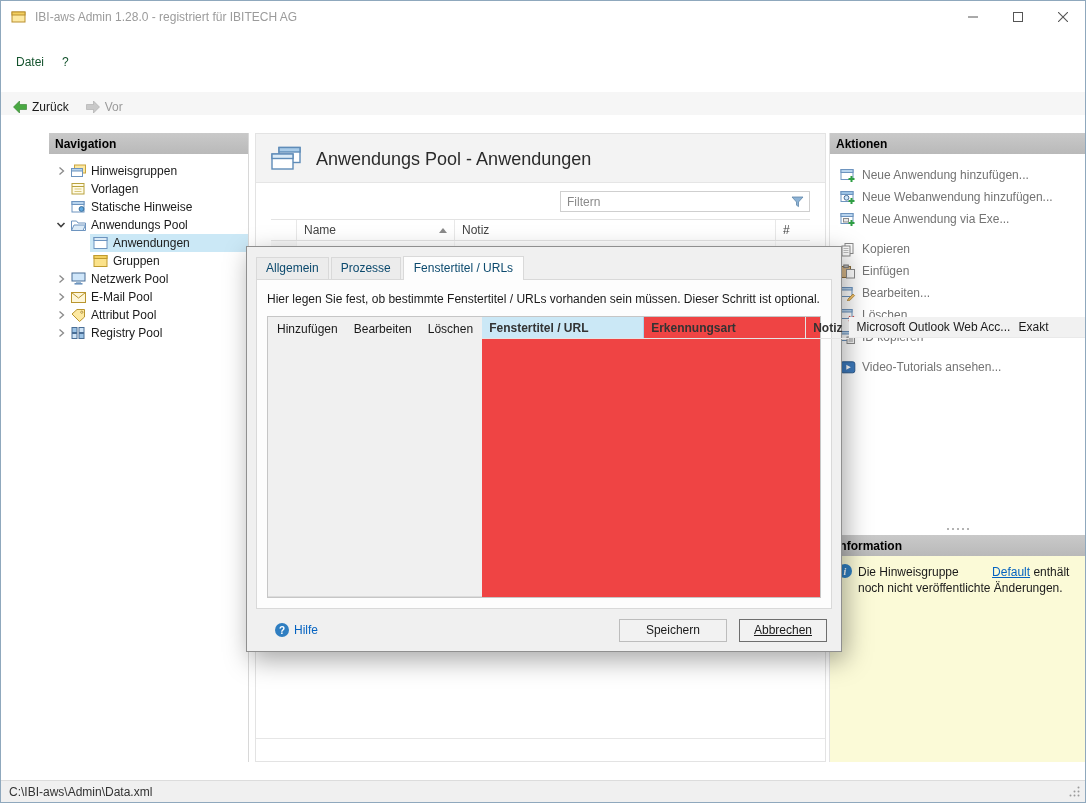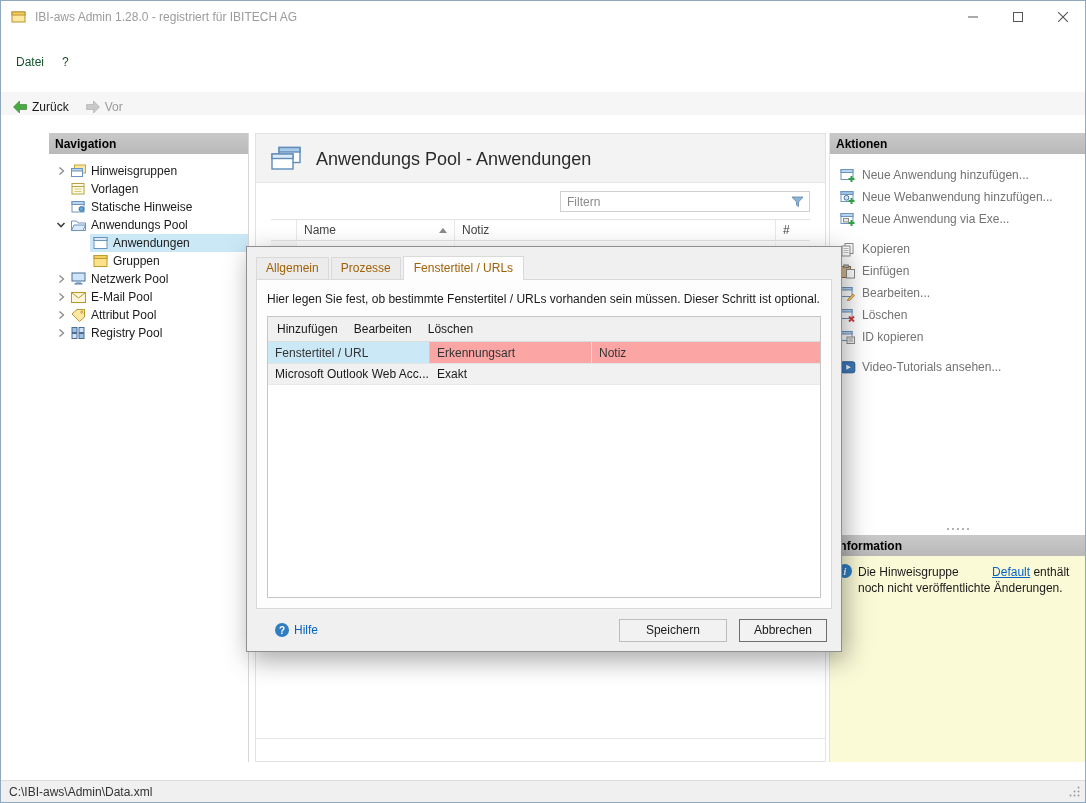--- a/index.html
+++ b/index.html
@@ -92,43 +92,43 @@
     background: #f0f0f0; border: 1px solid #8f8f8f;
     box-shadow: 4px 8px 24px rgba(0,0,0,0.35);
     z-index: 20; display: flex; flex-direction: column;
   }
   .dlg-titlebar { height: 31px; flex: 0 0 auto; background: #fff; display: flex; align-items: center; }
   .dlg-icon { margin: 0 7px 0 8px; display: flex; }
   .dlg-title { color: #1a1a1a; }
   .dlg-controls { margin-left: auto; display: flex; height: 100%; }
   .dlg-btn { width: 40px; height: 100%; display: flex; align-items: center; justify-content: center; }
   .dlg-tabs { display: flex; align-items: flex-end; padding: 9px 9px 0; flex: 0 0 auto; position: relative; z-index: 3; }
-  .tab { border: 1px solid #d9d9d9; border-bottom: none; background: #ececec; padding: 3px 9px 4px; margin-right: 2px; color: #a16207; }
+  .tab { border: 1px solid #d9d9d9; border-bottom: none; background: #ececec; padding: 3px 9px 4px; margin-right: 2px; color: #0c4a6e; }
   .tab.active { background: #fdfdfd; padding: 4px 10px 5px; margin-bottom: -1px; }
   .dlg-page { flex: 1; margin: 0 9px; border: 1px solid #d9d9d9; background: #fdfdfd; position: relative; z-index: 2; display: flex; flex-direction: column; min-height: 0; }
   .dlg-desc { padding: 12px 10px 0 10px; flex: 0 0 auto; }
-  .dlg-list { flex: 1; margin: 10px; border: 1px solid #c6c6c6; background: #fca5a5; display: flex; flex-direction: column; min-height: 0; }
+  .dlg-list { flex: 1; margin: 10px; border: 1px solid #c6c6c6; background: #ef4444; display: flex; flex-direction: row; min-height: 0; }
   .list-toolbar { flex: 0 0 auto; background: #f0f0f0; border-bottom: 1px solid #dcdcdc; display: flex; gap: 16px; padding: 5px 9px; }
   .lt-btn { color: #1a1a1a; cursor: pointer; }
-  .list-header { display: flex; height: 22px; flex: 0 0 auto; border-bottom: 1px solid #e4e4e4; color: #333; }
+  .list-header { display: flex; height: 22px; flex: 0 0 auto; border-bottom: 1px solid #e4e4e4; color: #333; font-weight: bold; }
   .hcell { padding: 4px 7px; border-right: 1px solid #e4e4e4; white-space: nowrap; overflow: hidden; }
   .c1 { width: 162px; flex: 0 0 auto; }
   .c2 { width: 162px; flex: 0 0 auto; }
   .c3 { flex: 1; border-right: none; }
   .hcell.selectedcol { background: #cbe8f6; border-right: 1px solid #a8d4ec; }
   .list-row { display: flex; height: 21px; flex: 0 0 auto; background: #f1f1f1; border-bottom: 1px solid #e9e9e9; }
   .rcell { padding: 3px 7px; white-space: nowrap; overflow: hidden; }
   .list-empty { flex: 1; background: #fff; }
   .dlg-footer { height: 42px; flex: 0 0 auto; display: flex; align-items: center; padding: 0 14px; }
   .help-link { display: flex; align-items: center; gap: 5px; color: #0563c1; cursor: pointer; margin-left: 14px; }
   .help-icon { width: 14px; height: 14px; border-radius: 50%; background: #2f7ec1; color: #fff; font-size: 10px; font-weight: bold; display: flex; align-items: center; justify-content: center; }
   .footer-buttons { margin-left: auto; display: flex; gap: 12px; }
   .btn { font: inherit; height: 23px; min-width: 72px; padding: 0 14px; background: #f2f2f2; border: 1px solid #bdbdbd; color: #1a1a1a; cursor: pointer; }
   .btn.save { min-width: 108px; }
-  .btn.default { border-color: #6e6e6e; }
+  .btn.default { border-color: #6e6e6e; text-decoration: underline; }
 </style>
 </head>
 <body>
 
 <div class="app">
 
   <div class="titlebar">
     <span class="app-icon">
       <svg width="16" height="14">
           <rect x="1" y="2" width="13" height="10" fill="#fde9a2" stroke="#b98f2e"></rect>

